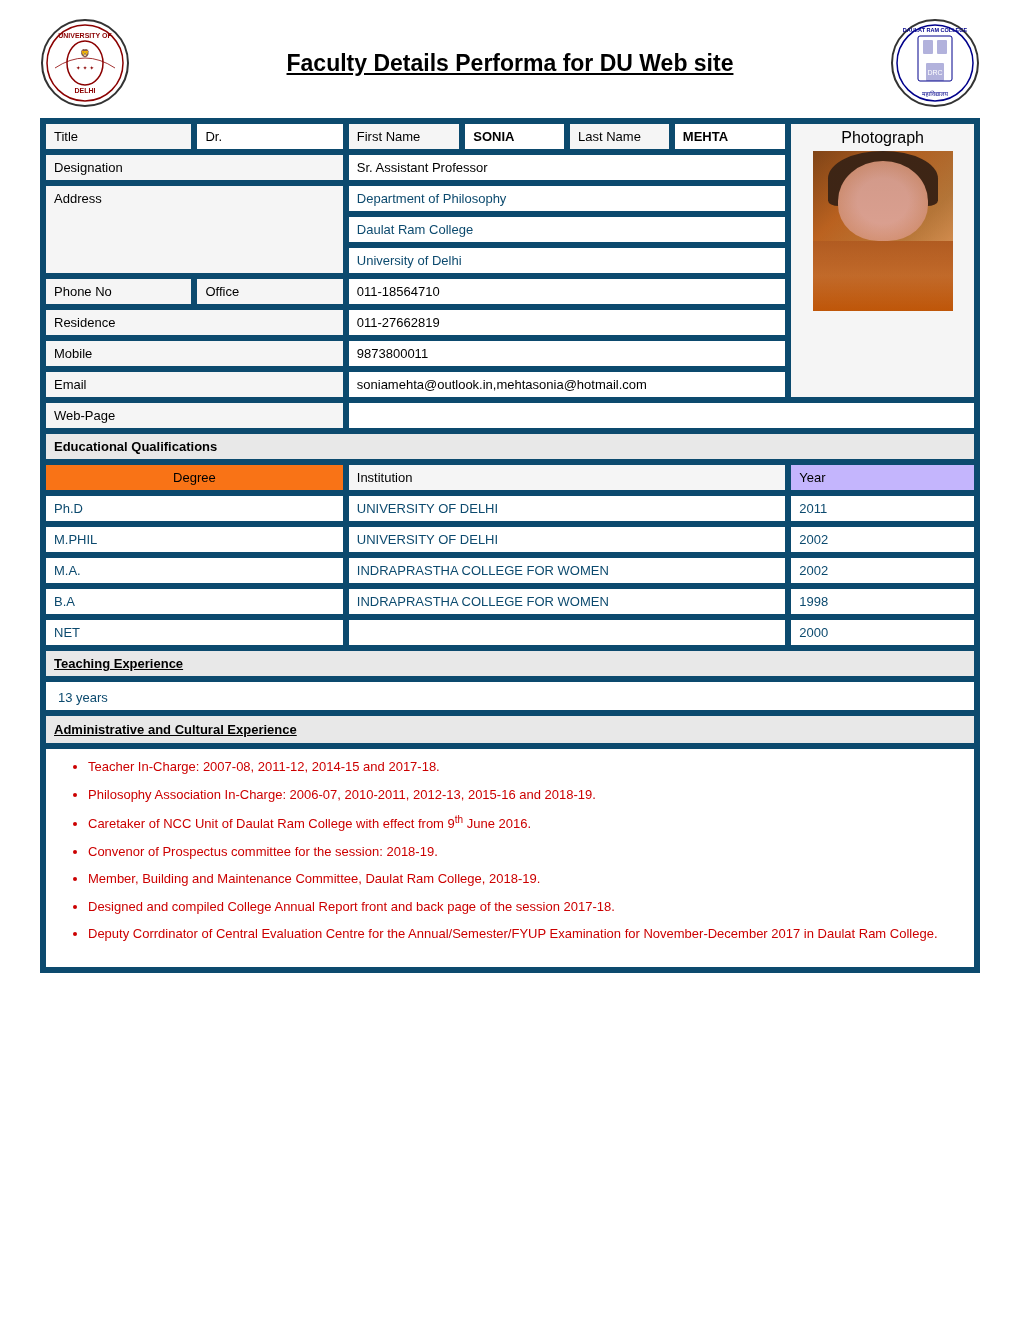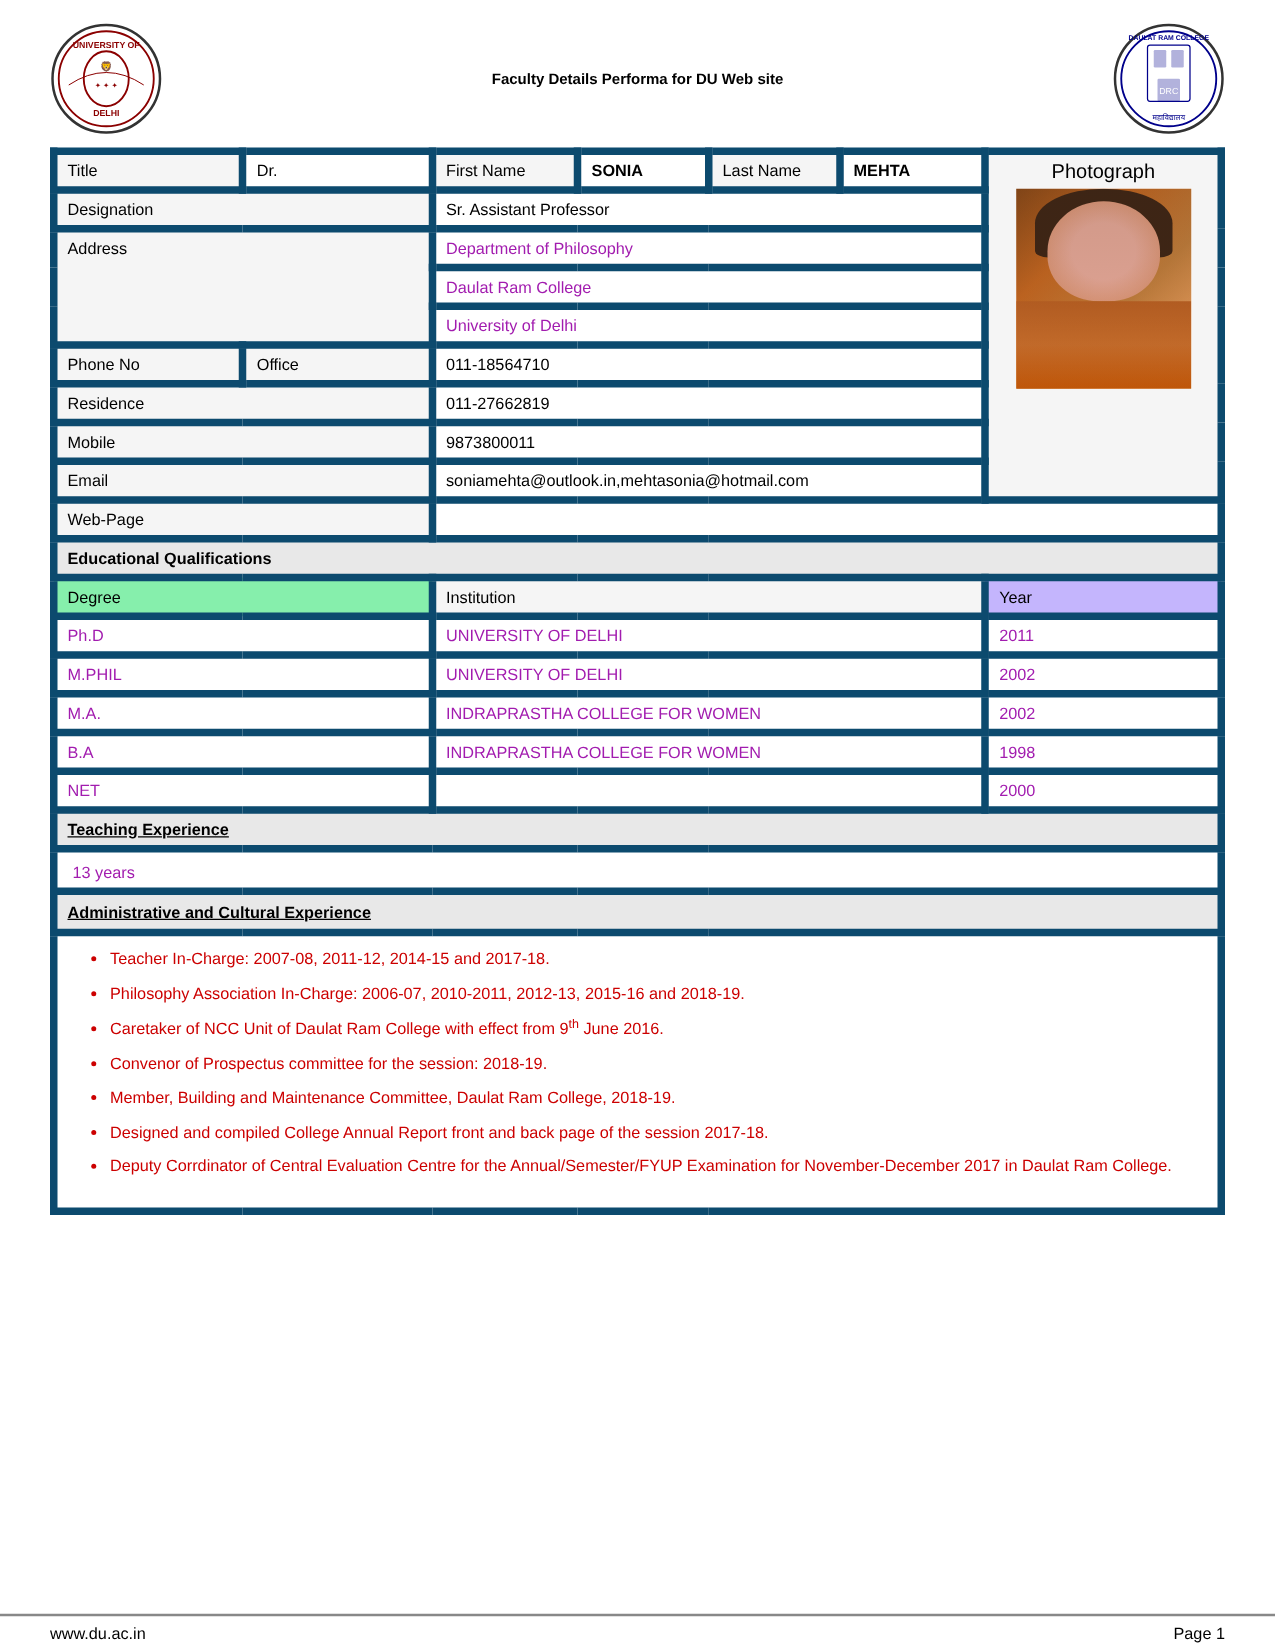--- a/index.html
+++ b/index.html
@@ -23,22 +23,23 @@
       display: flex;
       align-items: center;
       justify-content: space-between;
       padding: 18px 40px 10px 40px;
     }
     .header-title {
       text-align: center;
       flex: 1;
     }
     .header-title h1 {
-      font-size: 12px;
+      font-size: 23px;
       font-weight: bold;
+      text-decoration: underline;
     }
     .main-content {
       padding: 0 40px 20px 40px;
       flex: 1;
     }
     
     .info-table {
       width: 100%;
       border-collapse: collapse;
       border: 1px solid #888;
@@ -52,21 +53,21 @@
       background: #f5f5f5;
       font-weight: normal;
       white-space: nowrap;
       color: #000;
       width: 130px;
     }
     .value-cell {
       color: #000;
     }
     .red-text {
-      color: #a21caf;
+      color: #0c4a6e;
     }
     .bold-text {
       font-weight: bold;
     }
     .photo-cell {
       width: 160px;
       text-align: center;
       vertical-align: middle;
       background: #f5f5f5;
     }
@@ -232,21 +233,21 @@
         <tr>
           <td class="label-cell" colspan="2">Web-Page</td>
           <td class="value-cell" colspan="5"></td>
         </tr>
 
         <tr>
           <td colspan="7" style="background:#e8e8e8;font-weight:bold;padding:5px 8px;margin-top:44px;">Educational Qualifications</td>
         </tr>
 
         <tr>
-          <td colspan="2" style="background:#86efac;">Degree</td>
+          <td colspan="2" style="background:#f97316;text-align:center;">Degree</td>
           <td colspan="4" style="background:#f5f5f5;">Institution</td>
           <td style="background:#c4b5fd;">Year</td>
         </tr>
 
         <tr>
           <td colspan="2" class="red-text">Ph.D</td>
           <td colspan="4" class="red-text">UNIVERSITY OF DELHI</td>
           <td class="red-text">2011</td>
         </tr>
         <tr>
@@ -296,17 +297,13 @@
               <li>Member, Building and Maintenance Committee, Daulat Ram College, 2018-19.</li>
               <li>Designed and compiled College Annual Report front and back page of the session 2017-18.</li>
               <li>Deputy Corrdinator of Central Evaluation Centre for the Annual/Semester/FYUP Examination for November-December 2017 in Daulat Ram College.</li>
             </ul>
           </td>
         </tr>
       </tbody>
     </table>
   </div>
 
-  <div class="footer-bar">
-    <span>www.du.ac.in</span>
-    <span>Page 1</span>
-  </div>
 </div>
 
 </body></html>

